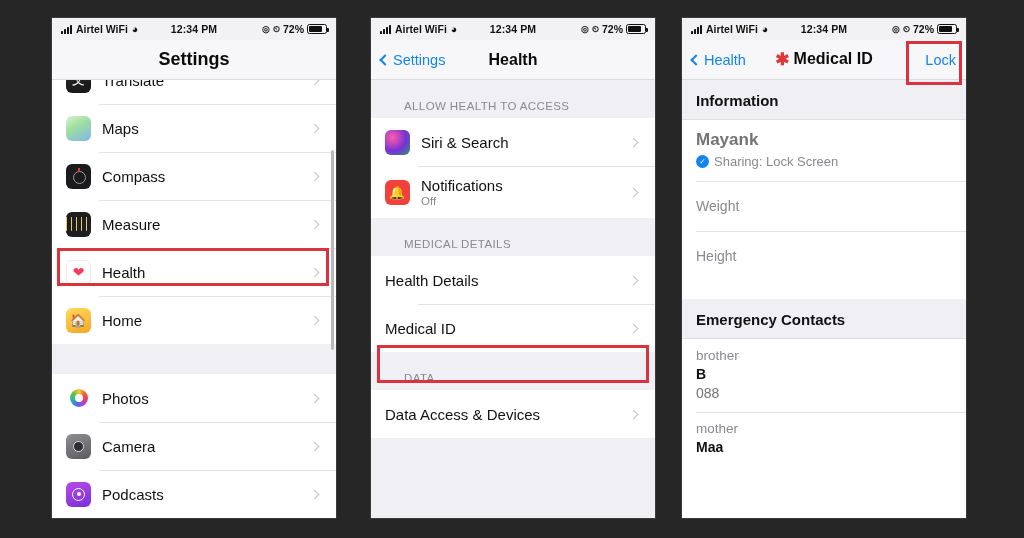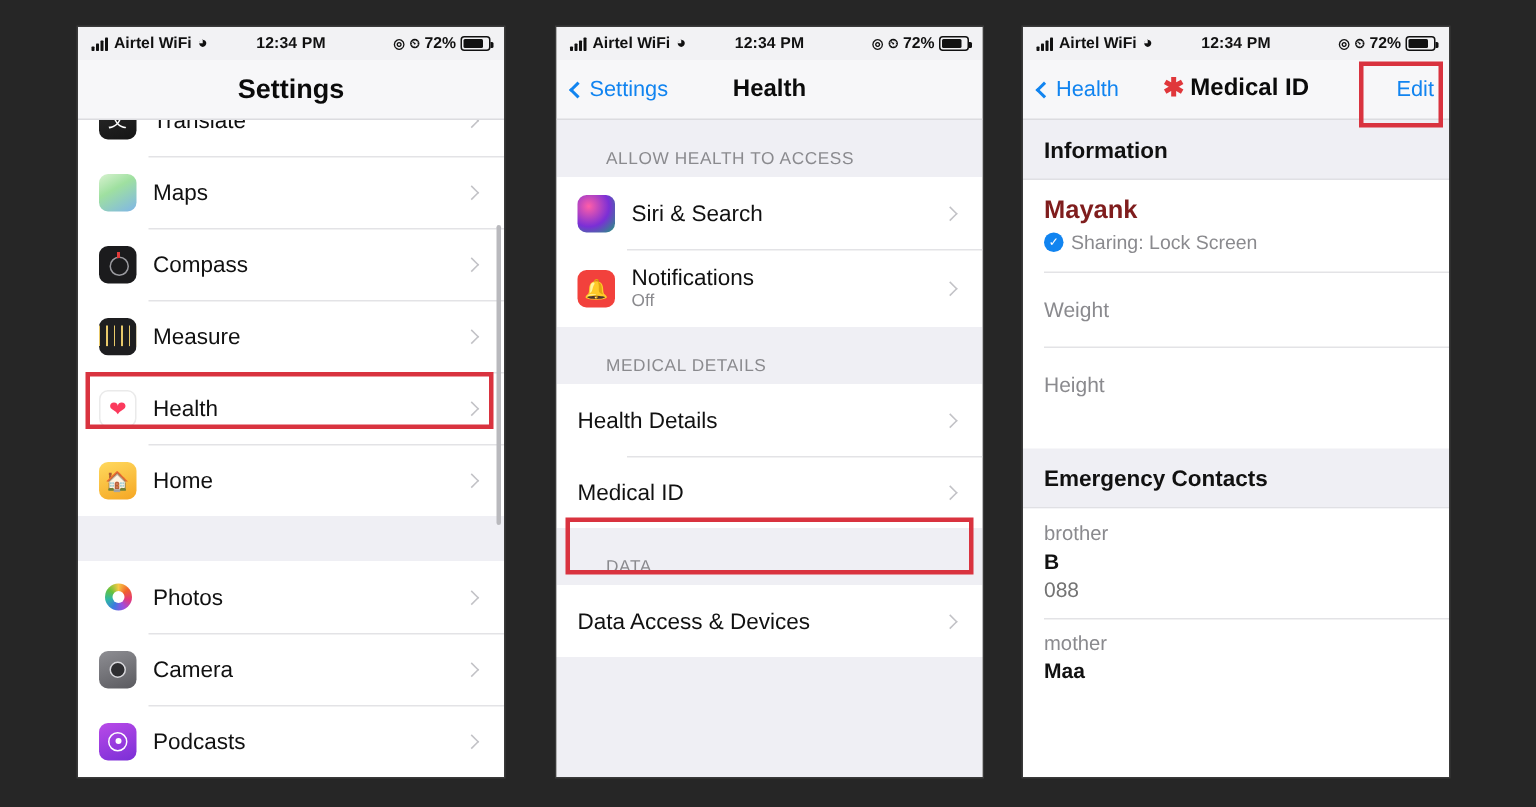--- a/index.html
+++ b/index.html
@@ -142,21 +142,21 @@
   .pod-mic::after{content:"";width:4px;height:4px;border-radius:50%;background:#fff;}
   .bell{color:#fff;font-size:13px;}
 
   
   .sec-head {
     background: #efeff4; padding: 12px 14px 10px 14px;
     font-size: 15px; font-weight: bold; color: #111;
     border-bottom: 1px solid #e0e0e4;
   }
   .mid-block { background:#fff; padding: 10px 14px 12px 14px; position: relative; }
-  .mid-name { font-size: 17px; font-weight: bold; color: #7f1d1d; }
+  .mid-name { font-size: 17px; font-weight: bold; color: #737373; }
   .mid-share { display:flex; align-items:center; gap:5px; margin-top:4px; font-size:13px; color:#8a8a8e; }
   .check {
     width: 13px; height: 13px; border-radius: 50%; background:#1184f0;
     display:flex;align-items:center;justify-content:center;color:#fff;font-size:8px;flex:0 0 auto;
   }
   .mid-field {
     background:#fff; height: 50px; display:flex; align-items:center;
     padding: 0 14px; font-size: 14px; color: #8a8a8e; position: relative;
   }
   .mid-field::before{content:"";position:absolute;left:14px;right:0;top:0;height:1px;background:#e3e3e6;}
@@ -377,21 +377,21 @@
       <div class="nav-back">
         <span class="chev-left"></span>
         <span>Health</span>
       </div>
       <div class="nav-title">
         <span class="medical-title">
           <span class="asterisk">✱</span>
           <span>Medical ID</span>
         </span>
       </div>
-      <div class="nav-right">Edit</div>
+      <div class="nav-right">Lock</div>
     </div>
 
     <div class="screen-body">
       <div class="sec-head">Information</div>
 
       <div class="mid-block">
         <div class="mid-name">Mayank</div>
         <div class="mid-share">
           <span class="check">✓</span>
           <span>Sharing: Lock Screen</span>

